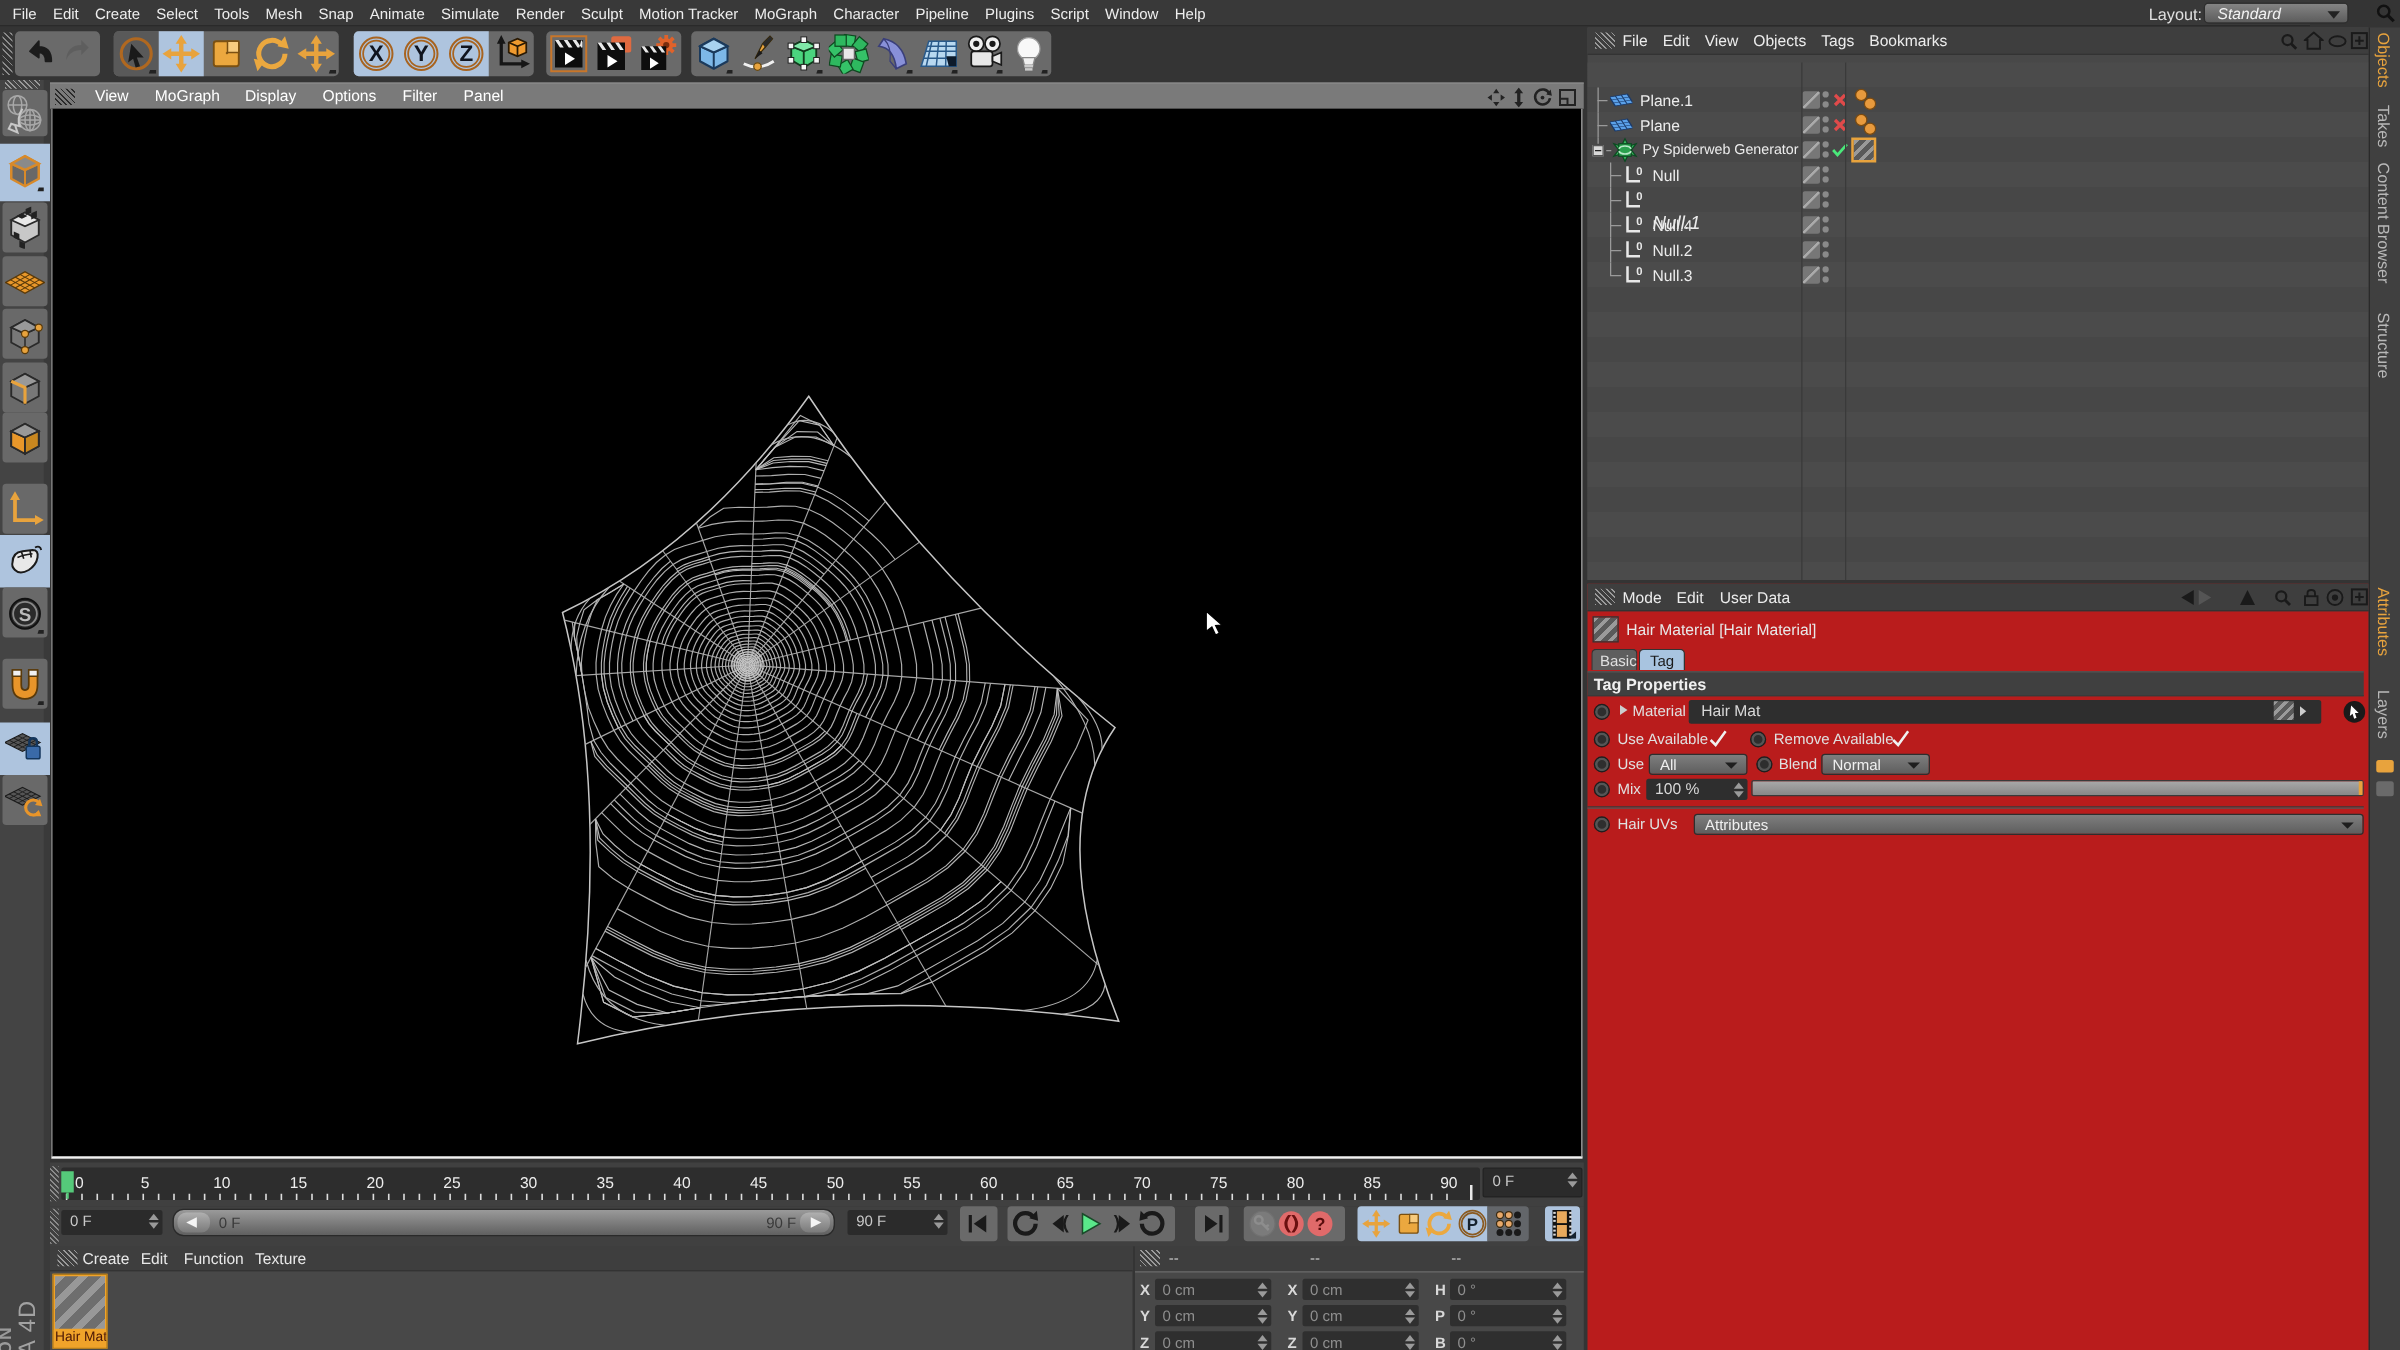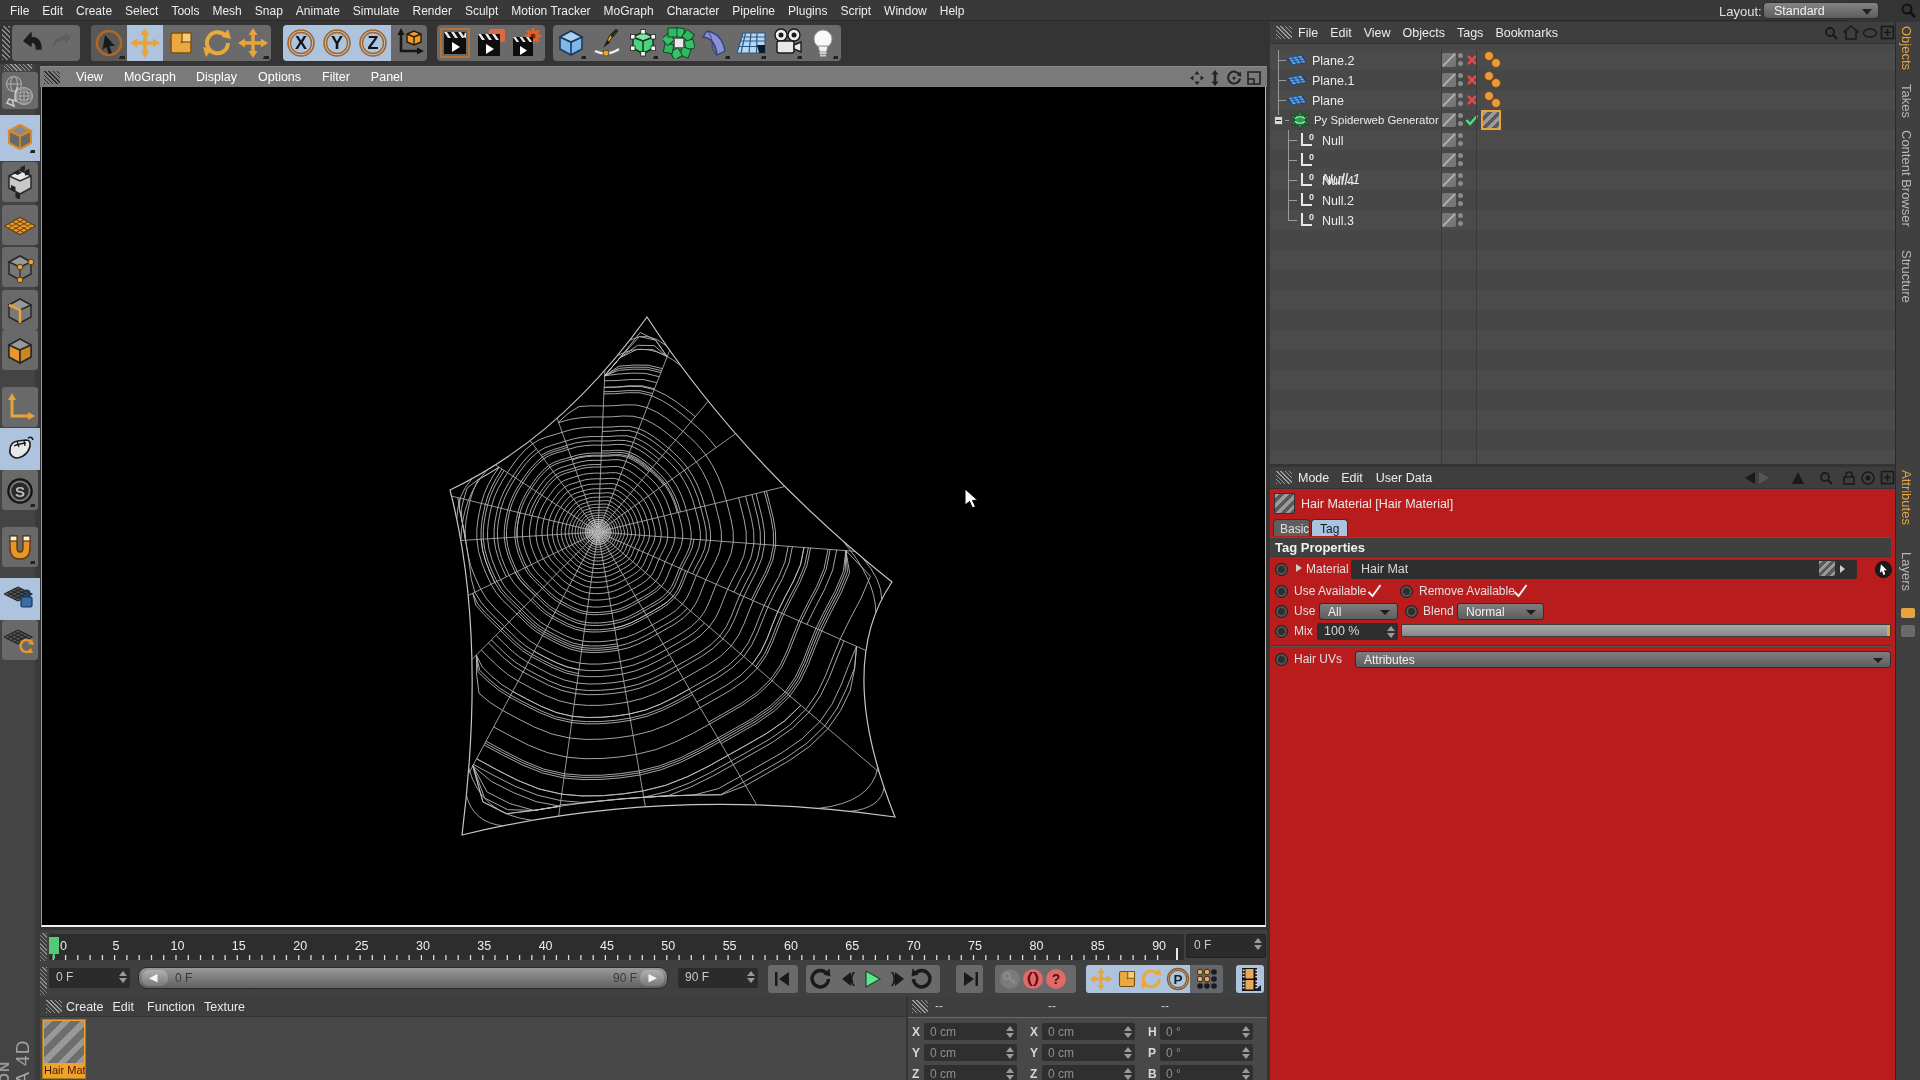--- a/index.html
+++ b/index.html
@@ -9,21 +9,21 @@
 .spin::after{content:"";position:absolute;left:1px;bottom:0;width:0;height:0;border-left:4px solid transparent;border-right:4px solid transparent;border-top:5px solid #9a9a9a;}
 </style></head>
 <body>
 
 <div class="abs" style="left:0;top:0;width:1848px;height:21px;background:#393939;border-bottom:1px solid #2a2a2a;">
   <div class="abs" style="left:10px;top:4px;color:#ededed;font-size:12px;">
     <span style="margin-right:13px;">File</span><span style="margin-right:13px;">Edit</span><span style="margin-right:13px;">Create</span><span style="margin-right:13px;">Select</span><span style="margin-right:13px;">Tools</span><span style="margin-right:13px;">Mesh</span><span style="margin-right:13px;">Snap</span><span style="margin-right:13px;">Animate</span><span style="margin-right:13px;">Simulate</span><span style="margin-right:13px;">Render</span><span style="margin-right:13px;">Sculpt</span><span style="margin-right:13px;">Motion Tracker</span><span style="margin-right:13px;">MoGraph</span><span style="margin-right:13px;">Character</span><span style="margin-right:13px;">Pipeline</span><span style="margin-right:13px;">Plugins</span><span style="margin-right:13px;">Script</span><span style="margin-right:13px;">Window</span><span>Help</span>
   </div>
   <div class="abs" style="left:1719px;top:4px;color:#e0e0e0;font-size:13px;">Layout:</div>
   <div class="abs" style="left:1763px;top:2px;width:116px;height:17px;border-radius:4px;background:linear-gradient(#848484,#5c5c5c);border:1px solid #2e2e2e;">
-    <span style="position:absolute;left:10px;top:1px;color:#f2f2f2;font-size:12.5px;">Standard</span>
+    <span style="position:absolute;left:10px;top:1px;color:#f2f2f2;font-size:12.5px;font-style:italic;">Standard</span>
     <span style="position:absolute;right:6px;top:6px;width:0;height:0;border-left:5px solid transparent;border-right:5px solid transparent;border-top:6px solid #222;"></span>
   </div>
   <svg class="abs" style="left:1900px;top:2px;" width="17" height="17" viewBox="0 0 17 17">
       <circle cx="7" cy="7" r="4.5" fill="none" stroke="#111" stroke-width="2"></circle>
       <line x1="10.5" y1="10.5" x2="15" y2="15" stroke="#111" stroke-width="2.5"></line>
     </svg>
 </div>
 
 <div class="abs" style="left:0;top:22px;width:1920px;height:42px;background:#343434;">
   <div class="abs" style="left:2px;top:4px;width:8px;height:34px;background-image:repeating-linear-gradient(45deg,#8a8a8a 0 1px,transparent 1px 3.5px);"></div>
@@ -861,45 +861,20 @@
       </svg>
     <svg class="abs" style="left:592px;top:6px;" width="16" height="10" viewBox="0 0 16 10">
         <ellipse cx="8" cy="5" rx="6.5" ry="4" fill="none" stroke="#1a1a1a" stroke-width="1.5"></ellipse>
       </svg>
     <svg class="abs" style="left:610px;top:3px;" width="15" height="15" viewBox="0 0 15 15">
         <rect x="1.5" y="1.5" width="12" height="12" fill="none" stroke="#1a1a1a" stroke-width="1.6"></rect>
         <path d="M 7.5 4 L 7.5 11 M 4 7.5 L 11 7.5" stroke="#1a1a1a" stroke-width="1.6"></path>
       </svg>
   </div>
   <div class="abs" style="left:0;top:28px;width:625px;height:414px;background:repeating-linear-gradient(#4b4b4b 0 20px,#474747 20px 40px);">
-      <div class="abs" style="left:0;top:0px;width:623px;height:20px;">
-        <span style="position:absolute;left:8px;top:0px;width:1px;height:20px;background:#9a9a9a;"></span>
-        <span style="position:absolute;left:8px;top:10px;width:8px;height:1px;background:#9a9a9a;"></span>
-        <div style="position:absolute;left:18px;top:0;width:20px;height:20px;">
-          <svg width="18" height="16" viewBox="0 0 18 16" style="position:absolute;left:0;top:2px;">
-            <g transform="translate(9 8)">
-              <g transform="scale(1 0.5) rotate(-18)">
-                <rect x="-7.5" y="-7.5" width="15" height="15" fill="#5aa0e8" stroke="#1a3a6a" stroke-width="1.2"></rect>
-                <path d="M -7.5 -2.5 L 7.5 -2.5 M -7.5 2.5 L 7.5 2.5 M -2.5 -7.5 L -2.5 7.5 M 2.5 -7.5 L 2.5 7.5" stroke="#1a3a6a" stroke-width="1"></path>
-              </g>
-            </g>
-          </svg>
-        </div>
-        <span style="position:absolute;left:42px;top:4px;color:#ececec;font-size:12.5px;">Plane.2</span>
-        <span style="position:absolute;width:14px;height:14px;top:3px;background:linear-gradient(135deg,#777 0 44%,#aaa 46% 54%,#777 56% 100%);border-radius:2px;left:172px;"></span>
-        <span style="position:absolute;width:5px;height:5px;border-radius:50%;background:#8a8a8a;top:3px;left:188px;"></span>
-        <span style="position:absolute;width:5px;height:5px;border-radius:50%;background:#8a8a8a;top:11px;left:188px;"></span>
-        <svg width="12" height="12" viewBox="0 0 12 12" style="position:absolute;top:4px;left:196px;">
-          <path d="M2 2 L10 10 M10 2 L2 10" stroke="#e04a4a" stroke-width="2.6"></path>
-        </svg>
-        <svg width="22" height="20" viewBox="0 0 22 20" style="position:absolute;top:0px;left:212px;">
-          <circle cx="7" cy="6" r="4.5" fill="#e89a3d" stroke="#7a4a10" stroke-width="1"></circle>
-          <circle cx="14" cy="13" r="4.5" fill="#e89a3d" stroke="#7a4a10" stroke-width="1"></circle>
-        </svg>
-      </div>
       <div class="abs" style="left:0;top:20px;width:623px;height:20px;">
         <span style="position:absolute;left:8px;top:0px;width:1px;height:20px;background:#9a9a9a;"></span>
         <span style="position:absolute;left:8px;top:10px;width:8px;height:1px;background:#9a9a9a;"></span>
         <div style="position:absolute;left:18px;top:0;width:20px;height:20px;">
           <svg width="18" height="16" viewBox="0 0 18 16" style="position:absolute;left:0;top:2px;">
             <g transform="translate(9 8)">
               <g transform="scale(1 0.5) rotate(-18)">
                 <rect x="-7.5" y="-7.5" width="15" height="15" fill="#5aa0e8" stroke="#1a3a6a" stroke-width="1.2"></rect>
                 <path d="M -7.5 -2.5 L 7.5 -2.5 M -7.5 2.5 L 7.5 2.5 M -2.5 -7.5 L -2.5 7.5 M 2.5 -7.5 L 2.5 7.5" stroke="#1a3a6a" stroke-width="1"></path>
               </g>

